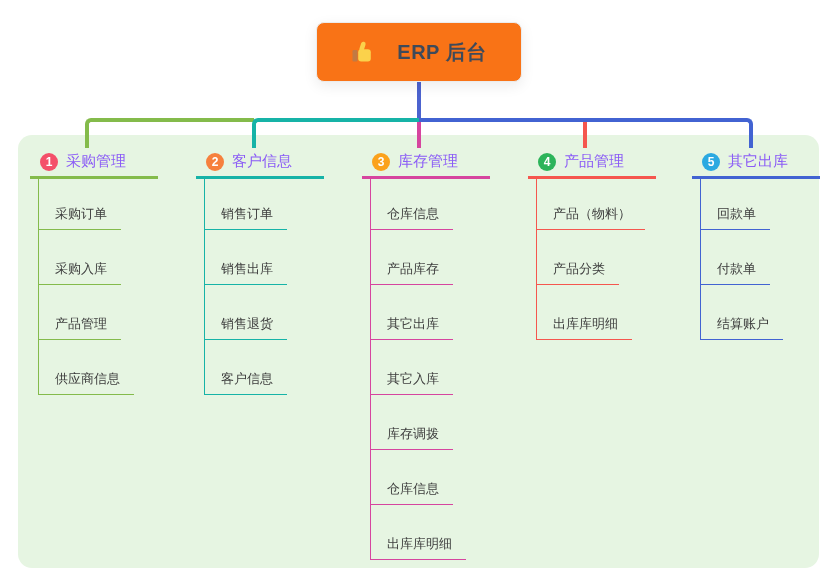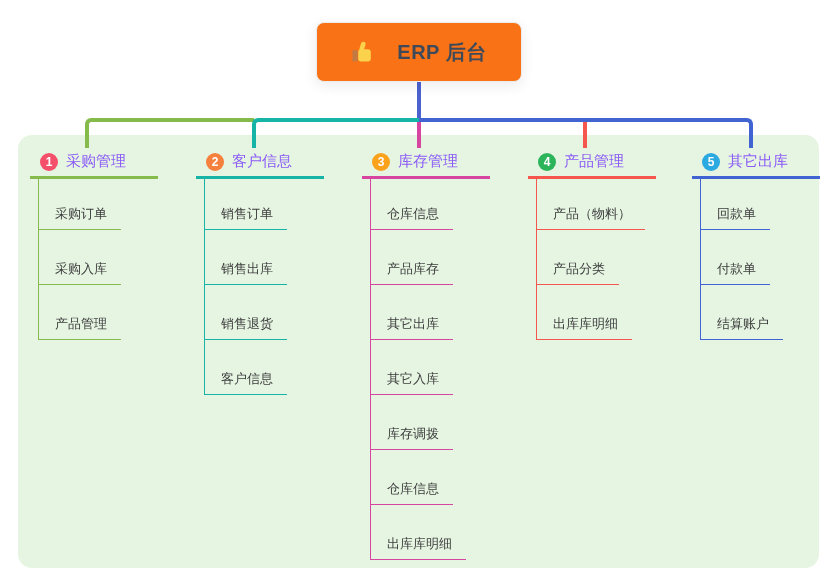--- a/index.html
+++ b/index.html
@@ -100,20 +100,23 @@
   <div class="children">
     <div class="item">
         <span class="item-label">采购订单</span>
       </div>
     <div class="item">
         <span class="item-label">采购入库</span>
       </div>
     <div class="item">
         <span class="item-label">产品管理</span>
       </div>
+    <div class="item">
+        <span class="item-label">供应商信息</span>
+      </div>
   </div>
 </div>
 
 <div class="branch b1">
   <div class="branch-header">
     <span class="badge">2</span>
     <span class="branch-label">客户信息</span>
   </div>
   <div class="children">
     <div class="item">

